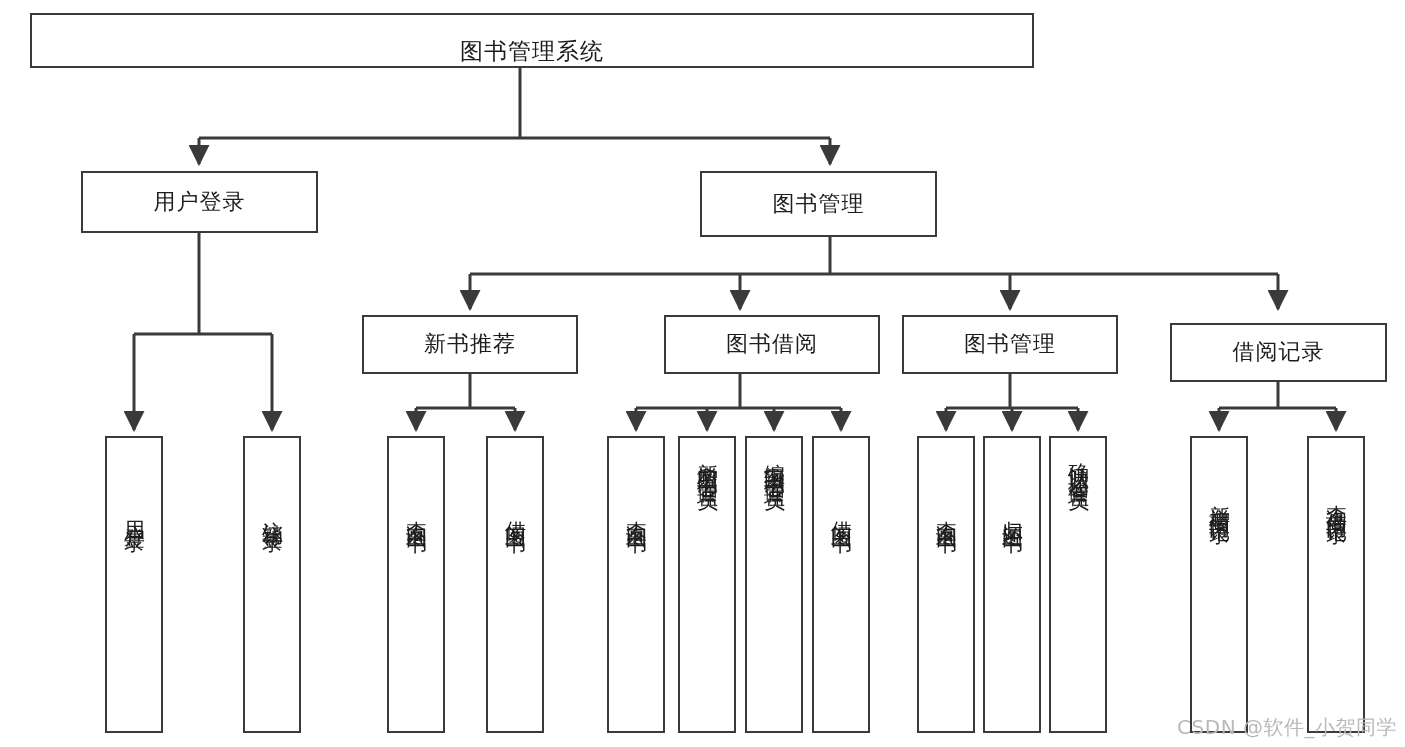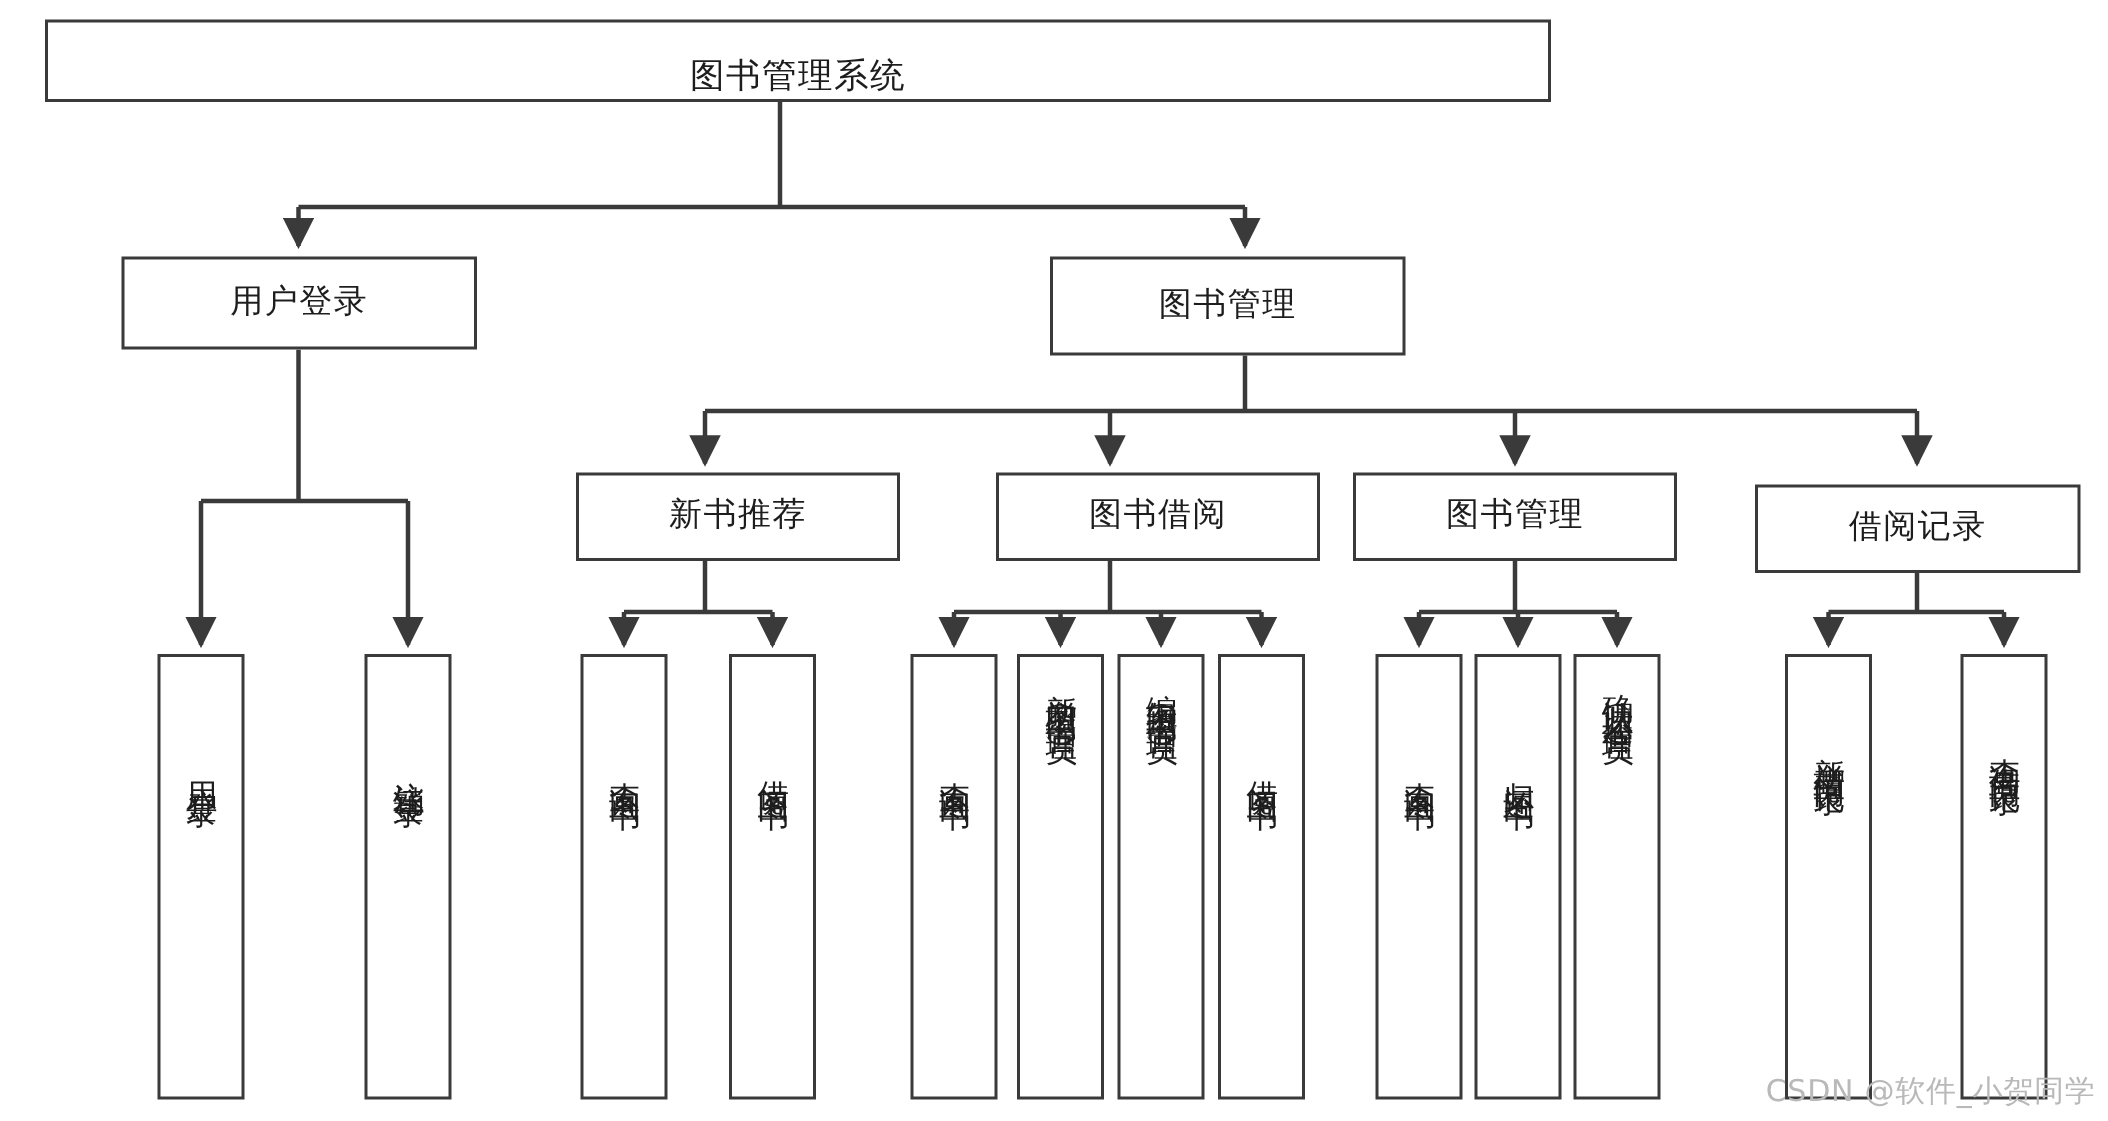--- a/index.html
+++ b/index.html
@@ -138,21 +138,21 @@
     <span>图书管理系统</span>
   </div>
 
   <div class="node horiz" style="left:81px; top:171px; width:237px; height:62px;">
     <span>用户登录</span>
   </div>
   <div class="node horiz" style="left:700px; top:171px; width:237px; height:66px;text-align:right;">
     <span>图书管理</span>
   </div>
 
-  <div class="node horiz" style="left:362px; top:315px; width:216px; height:59px;margin-left:22px;">
+  <div class="node horiz" style="left:362px; top:315px; width:216px; height:59px;">
     <span>新书推荐</span>
   </div>
   <div class="node horiz" style="left:664px; top:315px; width:216px; height:59px;">
     <span>图书借阅</span>
   </div>
   <div class="node horiz" style="left:902px; top:315px; width:216px; height:59px;">
     <span>图书管理</span>
   </div>
   <div class="node horiz" style="left:1170px; top:323px; width:217px; height:59px;">
     <span>借阅记录</span>

